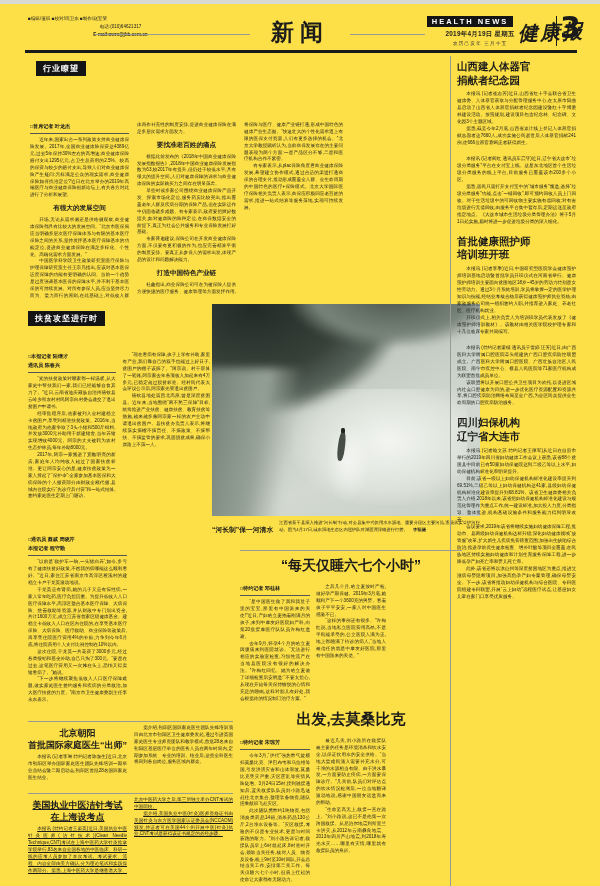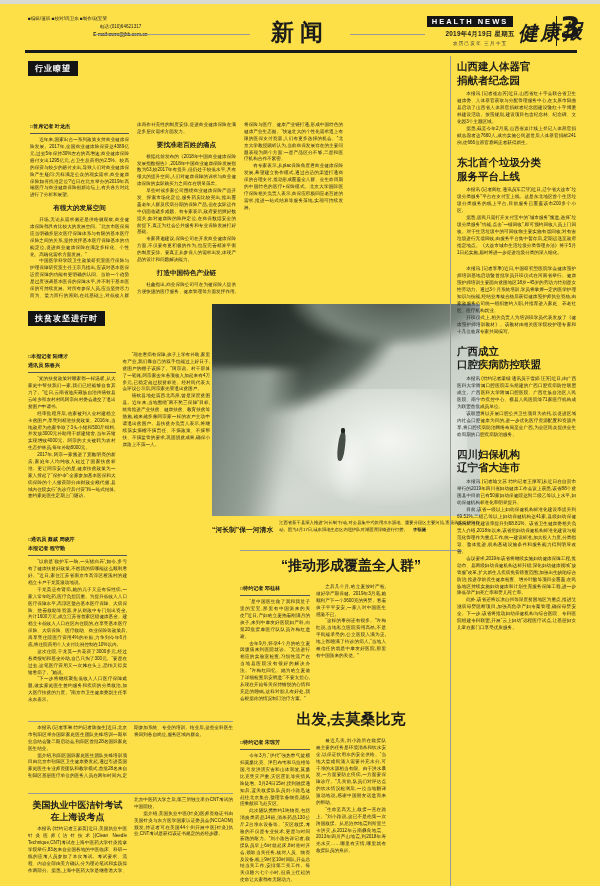--- a/index.html
+++ b/index.html
@@ -90,21 +90,21 @@
   <div class="abs" style="left:427px;top:26px;width:106px;">
     <div class="date-line">2019年4月19日 星期五</div>
     <div class="lunar-line">农历己亥年 三月十五</div>
   </div>
   <div class="abs masthead" style="left:518px;top:15px;">健康报</div>
   <div class="abs vline" style="left:556px;top:12px;width:1px;height:30px;"></div>
   <div class="abs pageno" style="left:560px;top:6px;">3</div>
 
   <div class="abs rule" style="left:25px;top:46px;width:552px;height:2.5px;"></div>
 
-  <div class="abs" style="left:28px;top:53px;text-decoration:underline;">
+  <div class="abs" style="left:36px;top:53px;text-decoration:underline;">
     <span class="badge">行业瞭望</span>
   </div>
 
 
   <div class="abs bt cols-4" style="left:30px;top:118px;width:420px;height:180px;">
     <div class="byline">□首席记者 叶龙杰</div>
     <p>近年来,国家出台一系列政策支持商业健康保险发展。2017年,全国商业健康险保费达4389亿元,过去5年保持30%左右的高增速;商业健康保险赔付支出1295亿元,占卫生总费用的2.5%。较高的保费与较少的赔付支出,导致人们对商业健康保险产生疑问:怎样满足公众的现实需求,商业健康保险如何找准定位?近日在北京举办的2019年高端医疗与商业健康保险创新论坛上,有关各方对此进行了分析和展望。</p>
     <div class="subhead">有很大的发展空间</div>
     <p>开场,无论从需求侧还是供给侧观察,商业健康保险都具有比较大的发展空间。“北京市医保局应当明确多层次医疗保障体系与有限的基本医疗保险之间的关系,坚持发挥基本医疗保障基本的功能定位,促进商业健康保险在满足多样化、个性化、高端化需求方面发展。”</p>
     <p>中国医学科学院卫生政策研究室医疗保险与护理保障研究室主任王宗凡指出,应该对基本医保适度保障的功能有更明确的认同。当前一个趋势是过度强调基本医保的保障水平,并不利于基本医保的可持续发展。对所有参保人员,应当坚持尽力而为、量力而行的原则,在此基础上,对低收入群体再作补充性的制度安排,促进商业健康保险在满足多层次需求方面发力。</p>
@@ -160,37 +160,41 @@
     </div>
     <p>“以前是‘救护车一响,一头猪白养’,如今,多亏有了健康扶贫好政策,不然我的病哪能这么顺利看好。”近日,家住江苏省南京市高淳区桠溪村的建档立卡户于龙英激动地说。</p>
     <p>于龙英患有肾病,她的儿子又患有慢性病,一家人常年吃药,医疗负担沉重。为提升低收入人口医疗保障水平,高淳区整合基本医疗保障、大病保险、慈善救助等资源,并从财政中专门划出资金,共计1600万元,成立江苏省首家区级健康基金。建档立卡低收入人口在区内住院的,在享受基本医疗保险、大病保险、医疗救助、商业保险等政策后,再享受住院医疗费用4%的补贴,力争到今年6月底,将住院费用个人支付比例控制在10%以内。</p>
     <p>这次住院,于龙英一共花费了3000多元,经过各类报销和基金补助,自己只掏了300元。“要是在过去,这笔医疗费用又一次摊在头上,恐怕又得卖猪看病了。”她说。</p>
     <p>“下一步将继续聚焦低收入人口医疗保障难题,做实家庭医生签约服务和疾病的分类救治,加大医疗扶贫的力度。”南京市卫生健康委副主任李永东表示。</p>
   </div>
 
   <div class="abs rule-light" style="left:28px;top:717px;width:205px;height:.7px;"></div>
 
   <div class="abs bt cols-2" style="left:28px;top:721px;width:205px;height:64px;">
+    <div class="h-small">
+      <div>北京朝阳</div>
+      <div>首批国际家庭医生“出师”</div>
+    </div>
     <p>本报讯 (记者李琳 特约记者陈伽生)近日,北京市朝阳区举办国际家庭医生团队先锋培训一期毕业总结会暨二期启动会,朝阳区首批28名国际家庭医生结业。</p>
     <p>据介绍,朝阳区国际家庭医生团队先锋培训项目由北京市朝阳区卫生健康委发起,通过引进英国家庭医生专业师资团队和教学模式,首批28名来自朝阳区基层医疗单位的医务人员在两年时间内,定期参加系统、专业的培训。结业后,这些全科医生将回到各自岗位,服务区域内群众。</p>
   </div>
 
   <div class="abs rule-light" style="left:28px;top:789px;width:205px;height:.7px;"></div>
 
-  <div class="abs bt cols-2" style="left:28px;top:793px;width:205px;height:90px;">
+  <div class="abs bt cols-2" style="left:28px;top:793px;width:205px;height:90px;text-decoration:underline;">
     <div class="h-small">
       <div>美国执业中医洁针考试</div>
       <div>在上海设考点</div>
     </div>
     <p>本报讯 (特约记者王姿英)近日,美国执业中医针灸医师(洁针技术)(Clean Needle Technique,CNT)考试在上海中医药大学针灸推拿学院举行,83名来自全国各地的中医临床、科研一线的应考人员参加了本次考试。考试要求、流程、内容全部由美方确认,分为理论笔试和实践操作两部分。据悉,上海中医药大学是继香港大学、北京中医药大学之后,第三所独立承办CNT考试的中国院校。</p>
     <p>据介绍,美国执业中医(针灸)医师资格证书由美国针灸与东方医学国家认证委员会(NCCAOM)颁发,持证者可在美国44个州开展中医(针灸)执业,CNT考试是获得该证书规定的必经步骤。</p>
   </div>
 
   <div class="abs rule-light" style="left:240px;top:546px;width:222px;height:.7px;"></div>
-  <div class="abs h-mid" style="left:240px;top:553px;width:222px;">“推动形成覆盖全人群”</div>
+  <div class="abs h-mid" style="left:240px;top:553px;width:222px;">“每天仅睡六七个小时”</div>
 
   <div class="abs bt cols-3" style="left:240px;top:580px;width:222px;height:122px;">
     <div class="byline">□特约记者 邓桂林</div>
     <p>“是中国医生救了我和我肚子里的宝宝,那里有中国派来的天使!”近日,产妇哈立麦抱着刚满月的孩子,来到中摩友好医院妇产科,向第20批援摩医疗队队员许梅红道谢。</p>
     <p>去年9月,怀孕4个月的哈立麦因腹痛来到医院就诊。“无法进行相应的实验室检查,习惯性流产在当地县医院没有很好的解决办法。”许梅红回忆。她为哈立麦做了详细检查后安慰道:“不要太担心,从现在开始每天保持愉悦的心情和充足的睡眠,这样对胎儿有好处,我会根据你的情况制订治疗方案。”</p>
     <p>之后几个月,哈立麦按时产检,做好孕产期保健。2019年3月底,她顺利产下一个3600克的男婴。看着孩子平平安安,一家人对中国医生感激不已。</p>
     <p>“这样的事例还有很多。”许梅红说,当地私立医院费用高昂,不是平民能承受的,公立医院人满为患,地上都睡满了待诊的病人,“当地人最信任的就是中摩友好医院,那里有中国派来的天使。”</p>
   </div>
 
   <div class="abs h-mid" style="left:240px;top:706px;width:222px;font-size:15px;">出发,去莫桑比克</div>
@@ -212,42 +216,38 @@
         <div>山西建人体器官</div>
         <div>捐献者纪念园</div>
       </div>
       <div class="side-b">
         <p>本报讯 (记者崔志芳)近日,山西省红十字会联合省卫生健康委、人体器官获取与分配管理服务中心,在太原市阳曲县启动了山西省人体器官捐献者纪念园建设暨红十字博爱林建设活动。按照规划,建设项目包含纪念林、纪念碑、文化园3个主题区域。</p>
         <p>据悉,截至今年2月底,山西省累计线上登记人体器官捐献志愿者达7660人,成功实施公民逝世后人体器官捐献241例,使666位器官衰竭患者获得新生。</p>
       </div>
     </div>
 
     <div class="side-art">
-      <div class="side-h">
-        <div>东北首个垃圾分类</div>
-        <div>服务平台上线</div>
-      </div>
       <div class="side-b">
         <p>本报讯 (记者阎红 通讯员车晨菲)近日,辽宁省大连市“垃圾分类服务”平台在支付宝上线。这是东北地区首个生活垃圾分类服务的线上平台,目前服务已覆盖该市200多个小区。</p>
         <p>据悉,居民只需打开支付宝中的“城市服务”频道,选择“垃圾分类服务”功能,点击“一键回收”,即可预约回收人员上门回收。对于生活垃圾中的可回收物主要实施有偿回收;对有害垃圾进行无偿回收,由服务平台集中暂存后,定期运送至政府指定地点。《大连市城市生活垃圾分类管理办法》将于5月1日起实施,届时将进一步促进垃圾分类的深入细化。</p>
       </div>
     </div>
 
     <div class="side-art">
+      <div class="side-h">
+        <div>首批健康照护师</div>
+        <div>培训班开班</div>
+      </div>
       <div class="side-b">
         <p>本报讯 (记者李季)近日,中国研究型医院学会健康照护师培训基地启动暨首批学员开班仪式在河南省举行。健康照护师培训主要面向贫困地区18岁~45岁的劳动力特别是女性劳动力。通过3个月系统培训,学员将掌握一定的医学护理知识与技能,经结业考核合格后获得健康照护师执业资格,由家政服务公司统一组织签约入职,并推荐进入家庭、养老社区、医疗机构就业。</p>
         <p>开班仪式上,相关负责人为培训班学员代表发放了《健康照护师培训教材》。该教材由相关医学院校护理专家和十几位临床专家共同编写。</p>
       </div>
     </div>
 
     <div class="side-art">
-      <div class="side-h">
-        <div>广西成立</div>
-        <div>口腔疾病防控联盟</div>
-      </div>
       <div class="side-b">
         <p>本报讯 (特约记者梁键 通讯员于雪婷 汪芳)近日,由广西医科大学附属口腔医院牵头组建的广西口腔疾病防控联盟成立。广西医科大学附属口腔医院、广西壮族自治区人民医院、南宁市疾控中心、横县人民医院等71家医疗机构成为联盟首批成员单位。</p>
         <p>该联盟将以开展口腔公共卫生项目为依托,以促进区域内社会口腔健康为目的,进一步优化医疗资源配置和资源共享,将口腔疾病防治网络布局至全广西,为全区民众提供全生命周期的口腔疾病防治服务。</p>
       </div>
     </div>
 
     <div class="side-art">
       <div class="side-h">
         <div>四川妇保机构</div>
         <div>辽宁省大连市</div>

